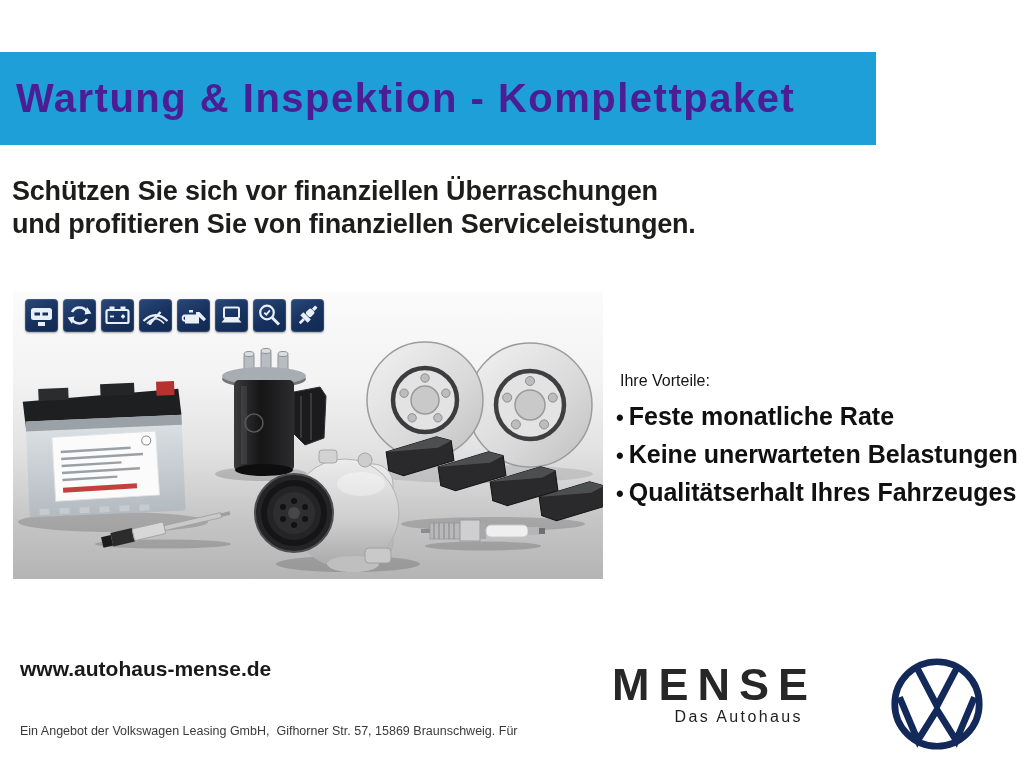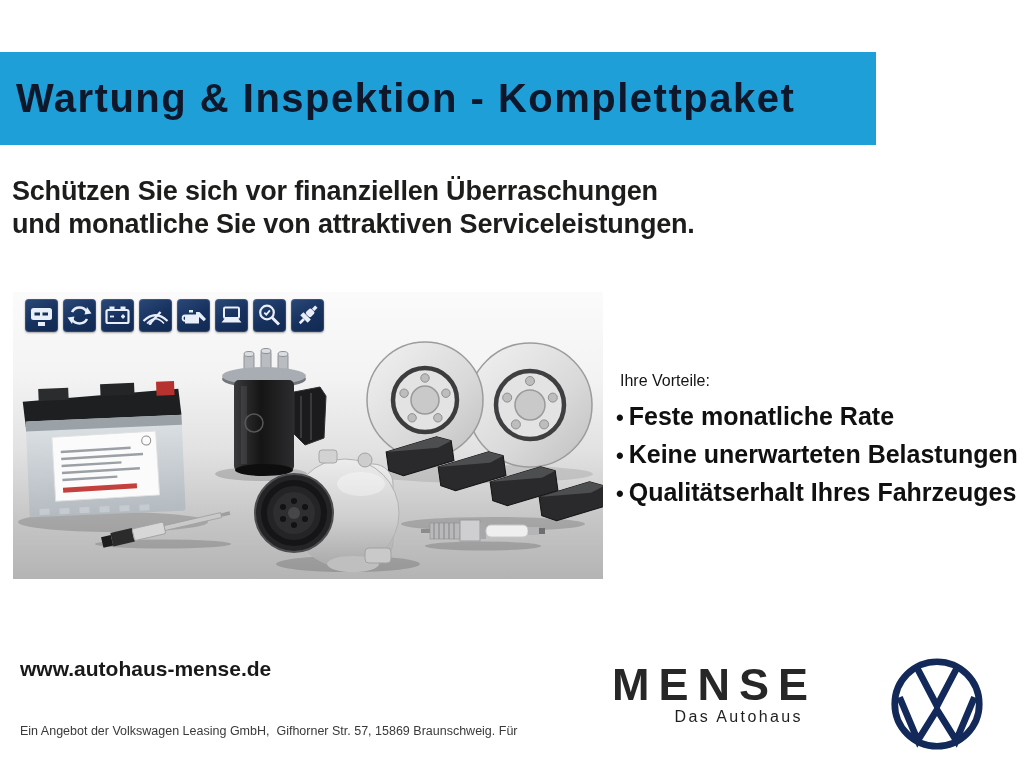--- a/index.html
+++ b/index.html
@@ -1,21 +1,21 @@
 <!DOCTYPE html>
 <html><head>
 <meta charset="utf-8">
 <style>
   html,body{margin:0;padding:0;background:#fff;}
   #canvas{position:relative;width:1024px;height:768px;background:#fff;overflow:hidden;
           font-family:"Liberation Sans",sans-serif;}
 
   .banner{position:absolute;left:0;top:52px;width:876px;height:93px;background:#1e9fd8;
           display:flex;align-items:center;padding-left:16px;box-sizing:border-box;}
-  .banner-title{color:#0f172a;font-size:40px;font-weight:bold;letter-spacing:1.5px;white-space:nowrap;}
+  .banner-title{color:#4c1d95;font-size:40px;font-weight:bold;letter-spacing:1.5px;white-space:nowrap;}
 
   .intro{position:absolute;left:12px;top:175px;font-size:27px;line-height:33px;font-weight:bold;
          color:#1d1d1b;letter-spacing:-0.2px;}
 
   .photo{position:absolute;left:13px;top:292px;width:590px;height:287px;overflow:hidden;
          background:linear-gradient(180deg,#fbfbfb 0%,#f3f3f3 30%,#e2e2e2 55%,#c7c7c7 78%,#b4b4b4 100%);}
   .icon-row{position:absolute;left:12px;top:7px;display:flex;gap:5px;z-index:3;}
   .svc-icon{width:33px;height:33px;border-radius:4px;
             background:linear-gradient(150deg,#2a4878 0%,#17315e 55%,#102a52 100%);
             box-shadow:0 1px 2px rgba(0,0,0,.35),inset 0 0 0 1px rgba(255,255,255,.12);}
@@ -39,21 +39,21 @@
 <body>
 
 <div id="canvas">
 
   <div class="banner">
     <span class="banner-title">Wartung &amp; Inspektion - Komplettpaket</span>
   </div>
 
   <div class="intro">
     <div>Schützen Sie sich vor finanziellen Überraschungen</div>
-    <div>und monatliche Sie von attraktiven Serviceleistungen.</div>
+    <div>und profitieren Sie von finanziellen Serviceleistungen.</div>
   </div>
 
   <div class="photo">
 
     <div class="icon-row">
       <div class="svc-icon">
         <svg width="33" height="33" viewBox="0 0 33 33">
           <rect x="6" y="9" width="21" height="12" rx="2.5" fill="#e9eff8"></rect>
           <rect x="9.5" y="13.5" width="5.5" height="3" fill="#16305c"></rect>
           <rect x="17.5" y="13.5" width="5.5" height="3" fill="#16305c"></rect>

